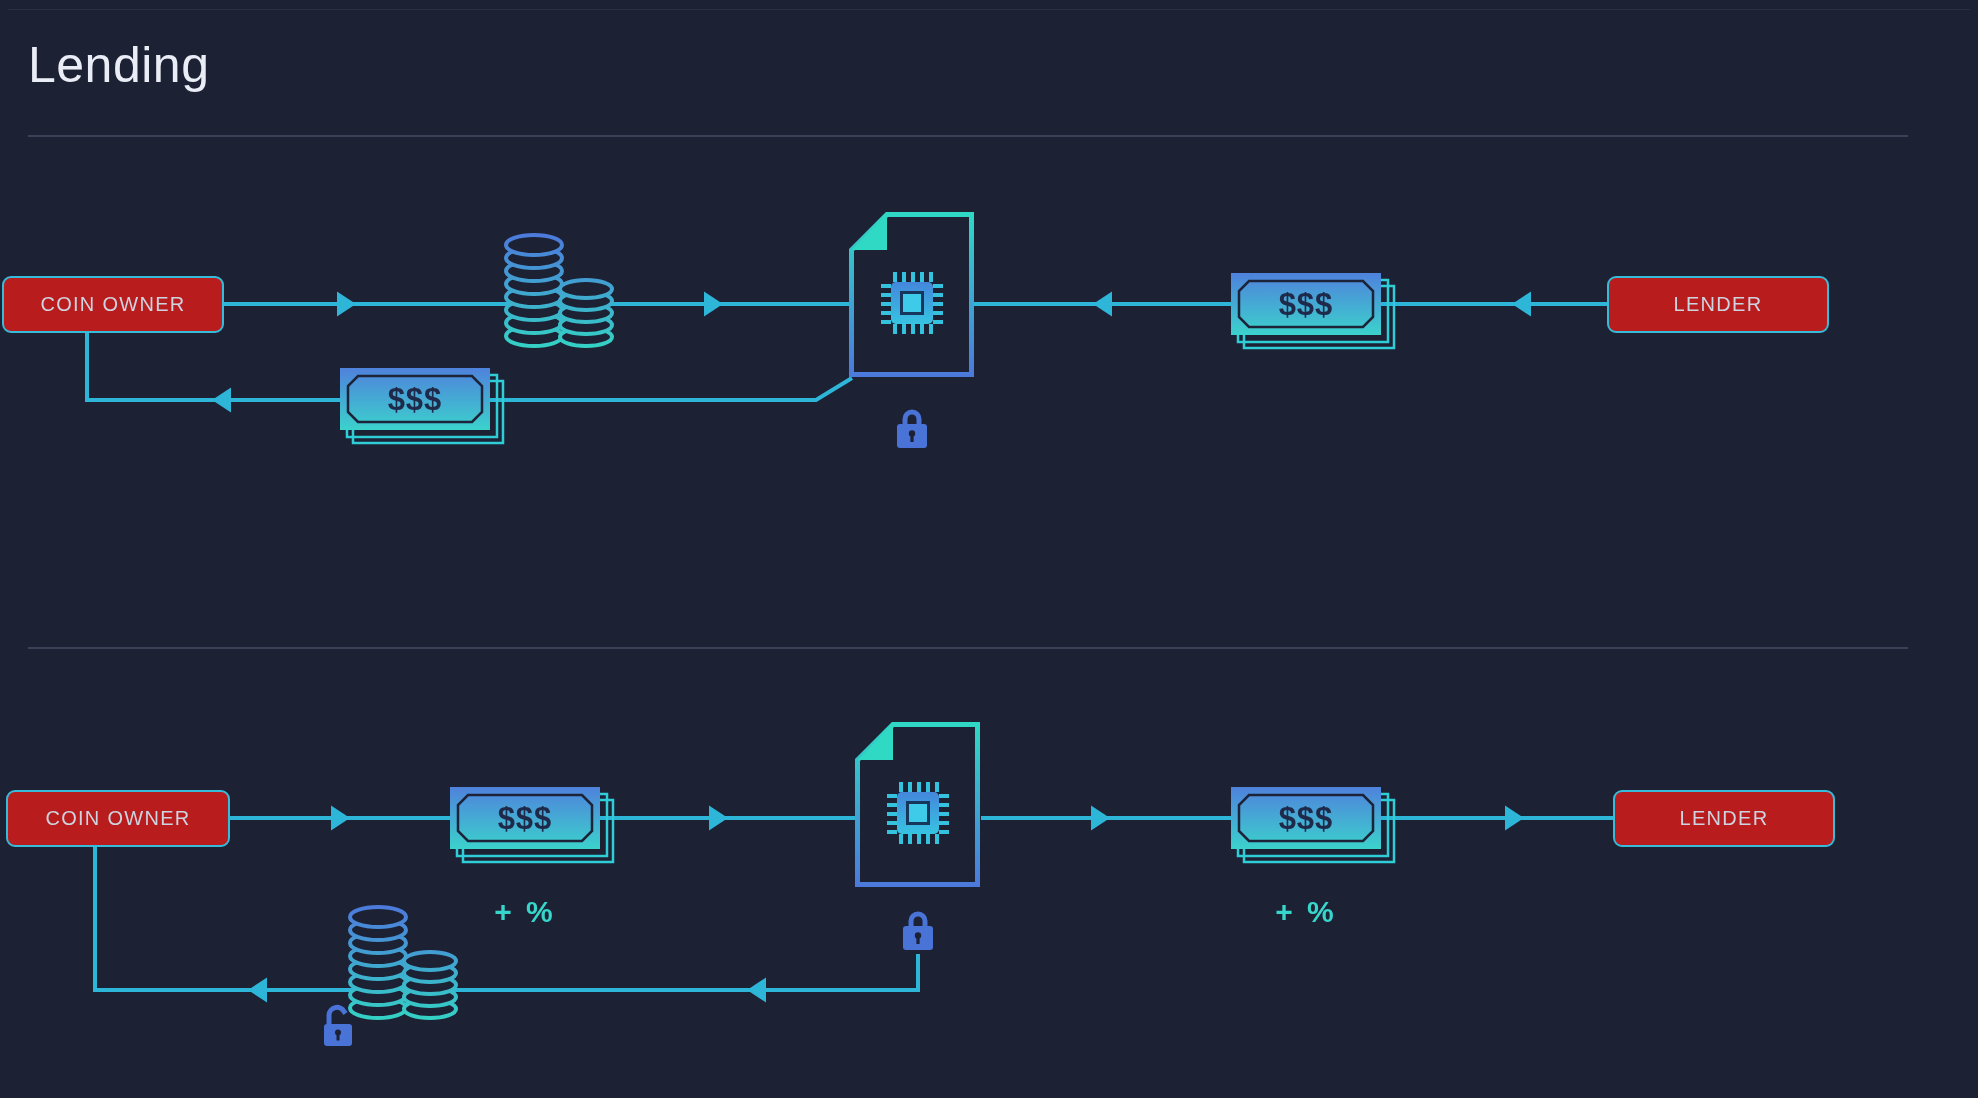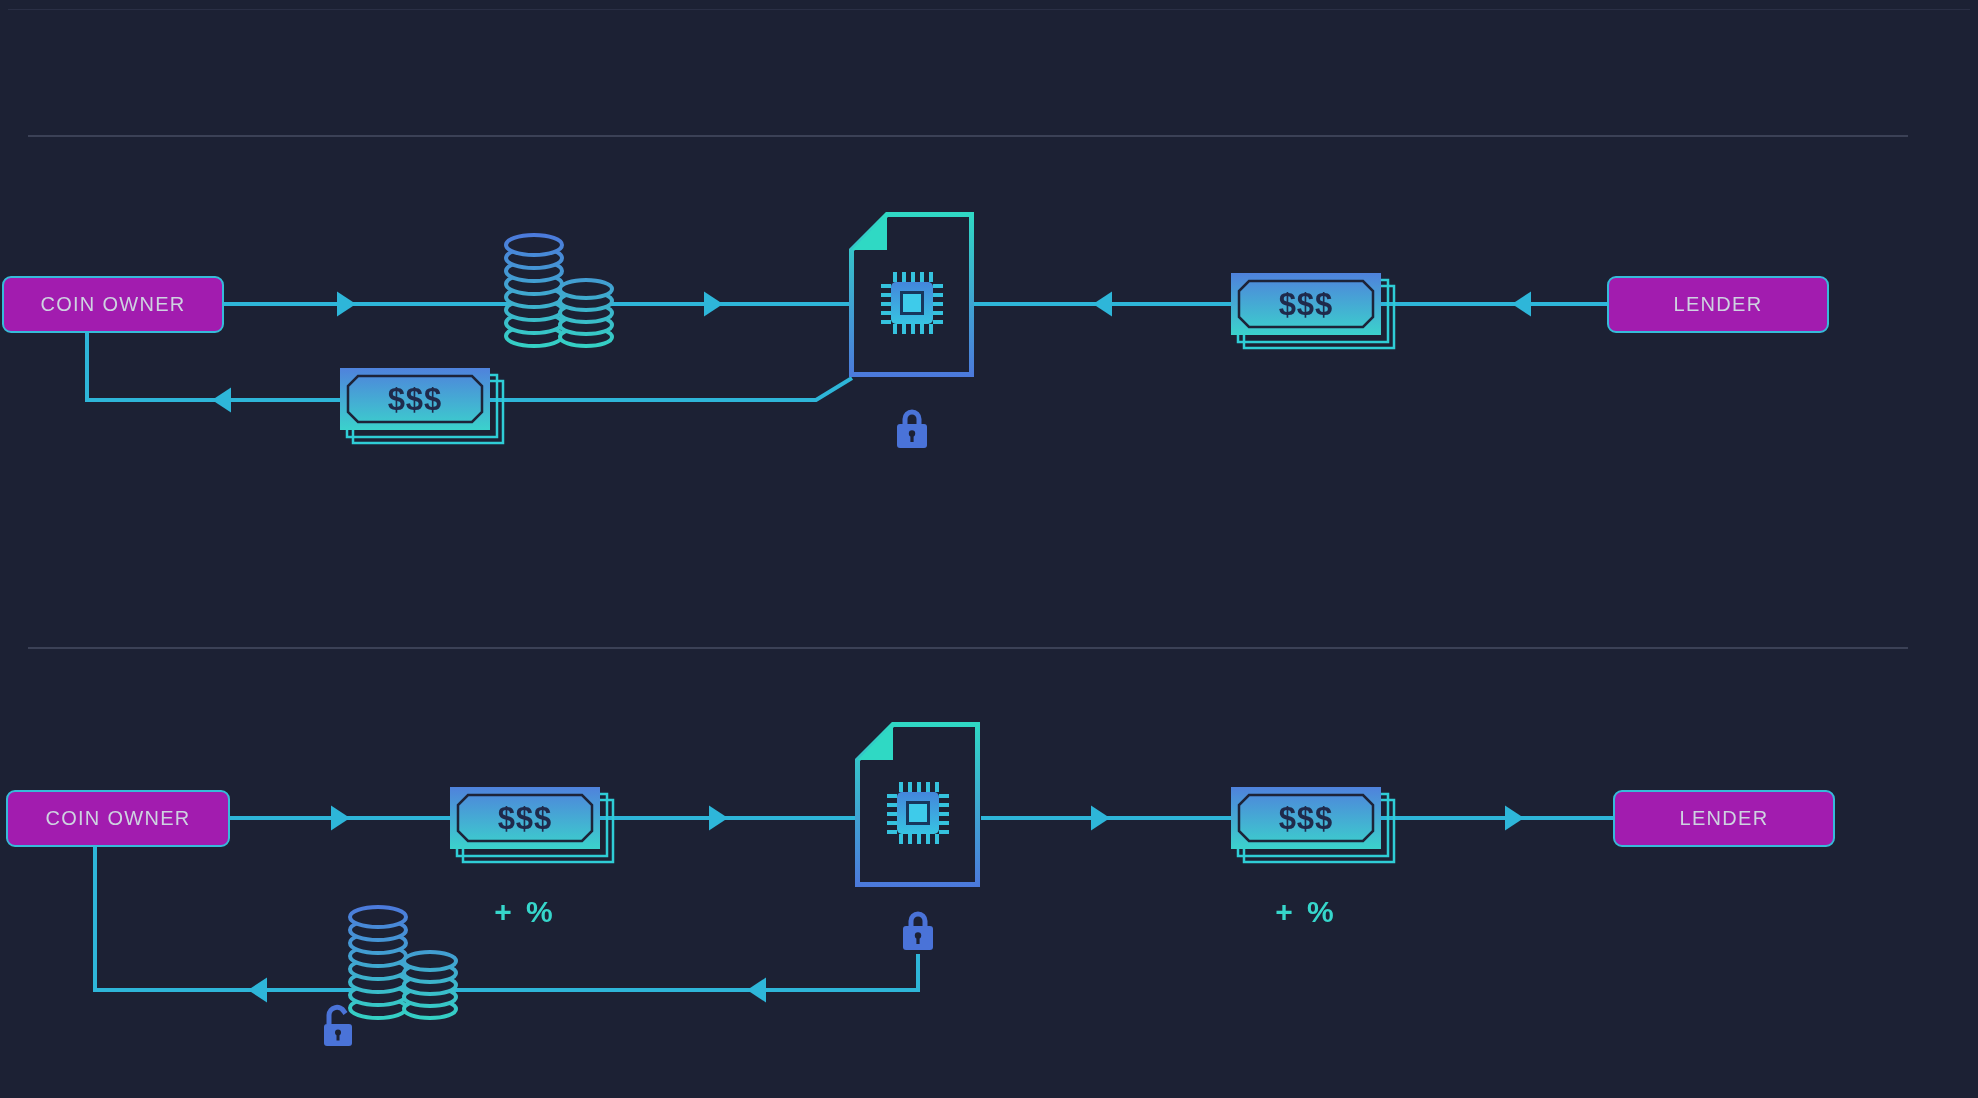--- a/index.html
+++ b/index.html
@@ -4,33 +4,34 @@
 <style>
   html,body{margin:0;padding:0;background:#12151f;}
   .stage{position:relative;width:1978px;height:1098px;background:#1c2134;overflow:hidden;
          font-family:"Liberation Sans","DejaVu Sans",sans-serif;}
   .hairline{position:absolute;left:8px;top:9px;width:1962px;height:1px;background:#2a2f45;}
   .section-title{position:absolute;left:28px;color:#eaedf5;font-size:50px;font-weight:500;letter-spacing:.5px;}
   .divider{position:absolute;left:28px;width:1880px;height:2px;background:#3b4156;}
   .overlay{position:absolute;left:0;top:0;}
   .actor-box{position:absolute;height:57px;border:2.5px solid #36bbd9;border-radius:9px;
              display:flex;align-items:center;justify-content:center;
-             color:#ced3e0;font-size:20px;letter-spacing:1.3px;background:#a21caf;box-sizing:border-box;}
+             color:#ced3e0;font-size:20px;letter-spacing:1.3px;background:#b91c1c;box-sizing:border-box;}
   .interest{position:absolute;width:140px;text-align:center;color:#36d6cb;
             font-size:30px;font-weight:700;letter-spacing:3px;}
   .money-text{font-family:"Liberation Sans","DejaVu Sans",sans-serif;font-weight:700;font-size:31px;
               letter-spacing:1px;fill:#1f2a4b;}
 </style>
 </head>
 <body>
 
 <div class="stage">
 
   <div class="hairline"></div>
 
+  <div class="section-title" style="top:36px;">Lending</div>
   <div class="divider" style="top:135px;"></div>
 
   <div class="divider" style="top:647px;"></div>
 
   <svg class="overlay" width="1978" height="1098" viewBox="0 0 1978 1098">
     <defs>
       <linearGradient id="coinGrad" gradientUnits="userSpaceOnUse" x1="56" y1="0" x2="56" y2="115">
         <stop offset="0" stop-color="#4c79dc"></stop>
           <stop offset="1" stop-color="#34d2c4"></stop>
       </linearGradient>

